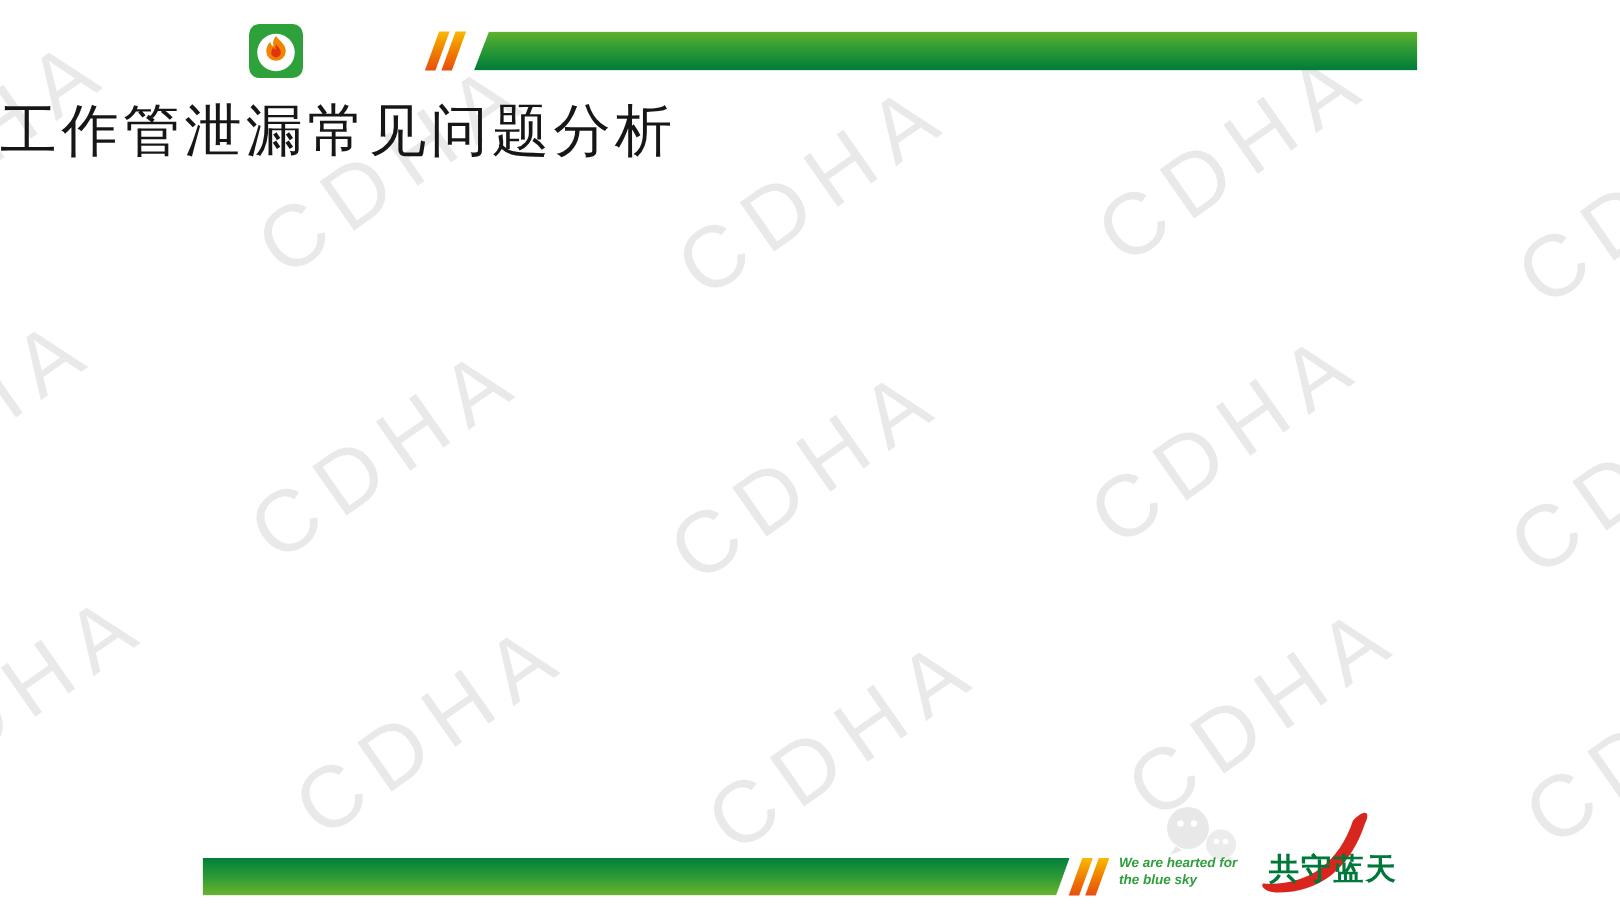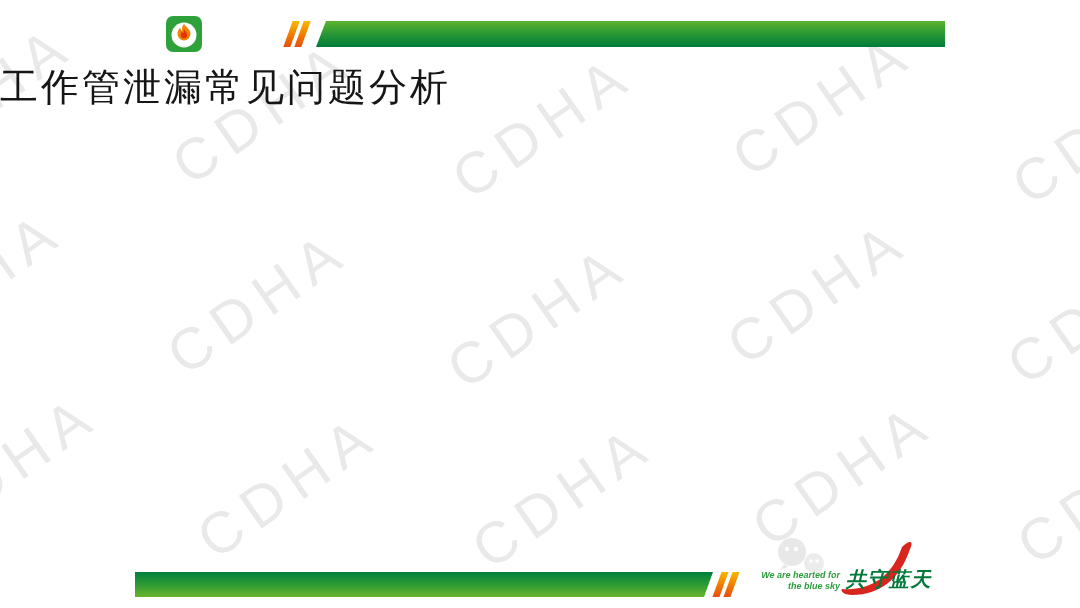--- a/index.html
+++ b/index.html
@@ -81,25 +81,25 @@
 
   
   .assoc-bubbles{position:absolute;left:770px;top:536px;width:62px;height:44px;z-index:1;opacity:.55;}
   .assoc-name{
     position:absolute;left:822px;top:546px;z-index:2;
     font-size:25px;font-weight:700;color:#a0a0a0;letter-spacing:1px;white-space:nowrap;
   }
   .assoc-swoosh{position:absolute;left:836px;top:537px;width:86px;height:62px;z-index:3;}
   .slogan-cn{
     position:absolute;left:846px;top:566px;z-index:4;
-    font-size:20px;font-weight:700;color:#00783a;letter-spacing:1.5px;white-space:nowrap;font-style:italic;
+    font-size:20px;font-weight:700;color:#00783a;letter-spacing:1.5px;white-space:nowrap;
   }
   .slogan-en{
     position:absolute;left:746px;top:570px;width:94px;z-index:4;
-    text-align:right;font-size:9px;font-style:italic;font-weight:700;
+    text-align:left;font-size:9px;font-style:italic;font-weight:700;
     color:#2f9e3d;line-height:10.5px;
   }
 </style>
 </head>
 <body>
 
 <div class="slide">
 
   <div class="wm-layer">
     <span class="wm" style="left:-120px;top:62px">CDHA</span>

